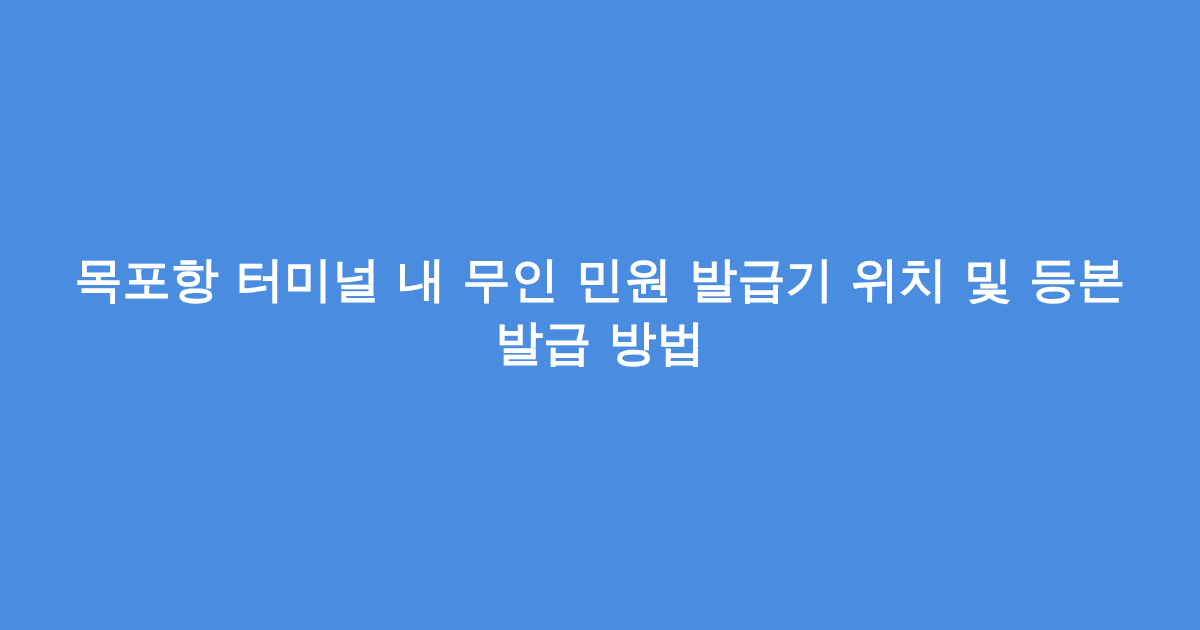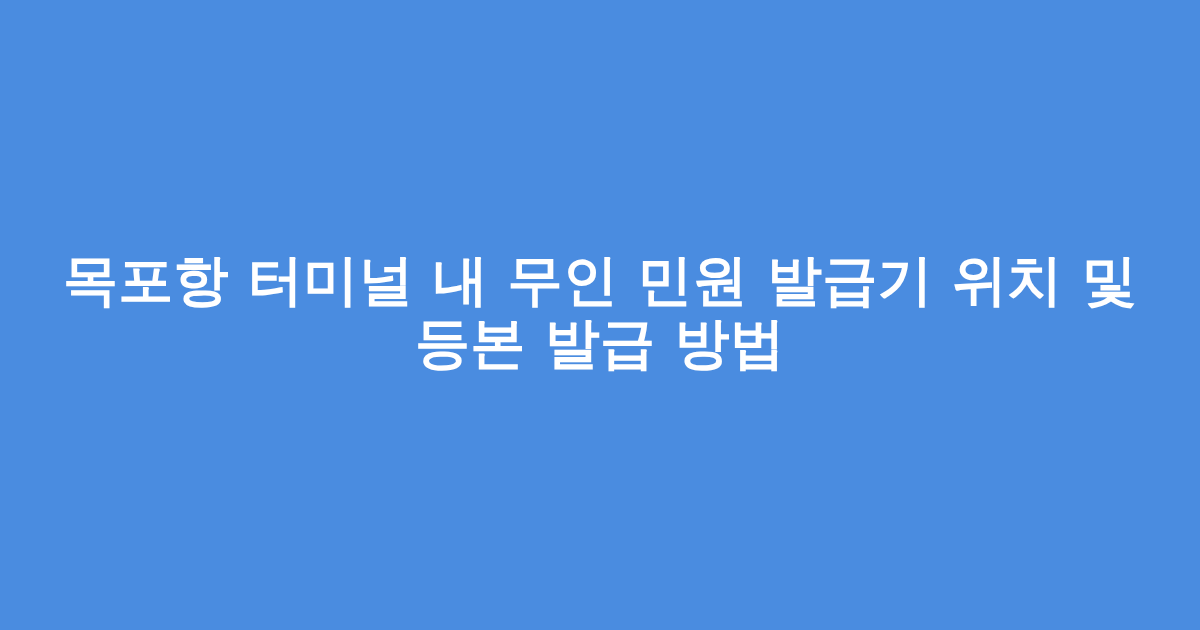--- a/index.html
+++ b/index.html
@@ -35,21 +35,21 @@
     padding: 0 60px;
     
     margin-top: -6px;
     text-align: center;
   }
 
   .banner-title {
     margin: 0;
     color: #ffffff;
     font-family: "DejaVu Sans", "Liberation Sans", sans-serif;
-    font-size: 55px;
+    font-size: 48px;
     font-weight: 700;
     line-height: 63px;
     letter-spacing: 0.2px;
     word-break: keep-all;
     white-space: pre-wrap;
     text-rendering: geometricPrecision;
   }
 </style>
 </head>
 <body>

